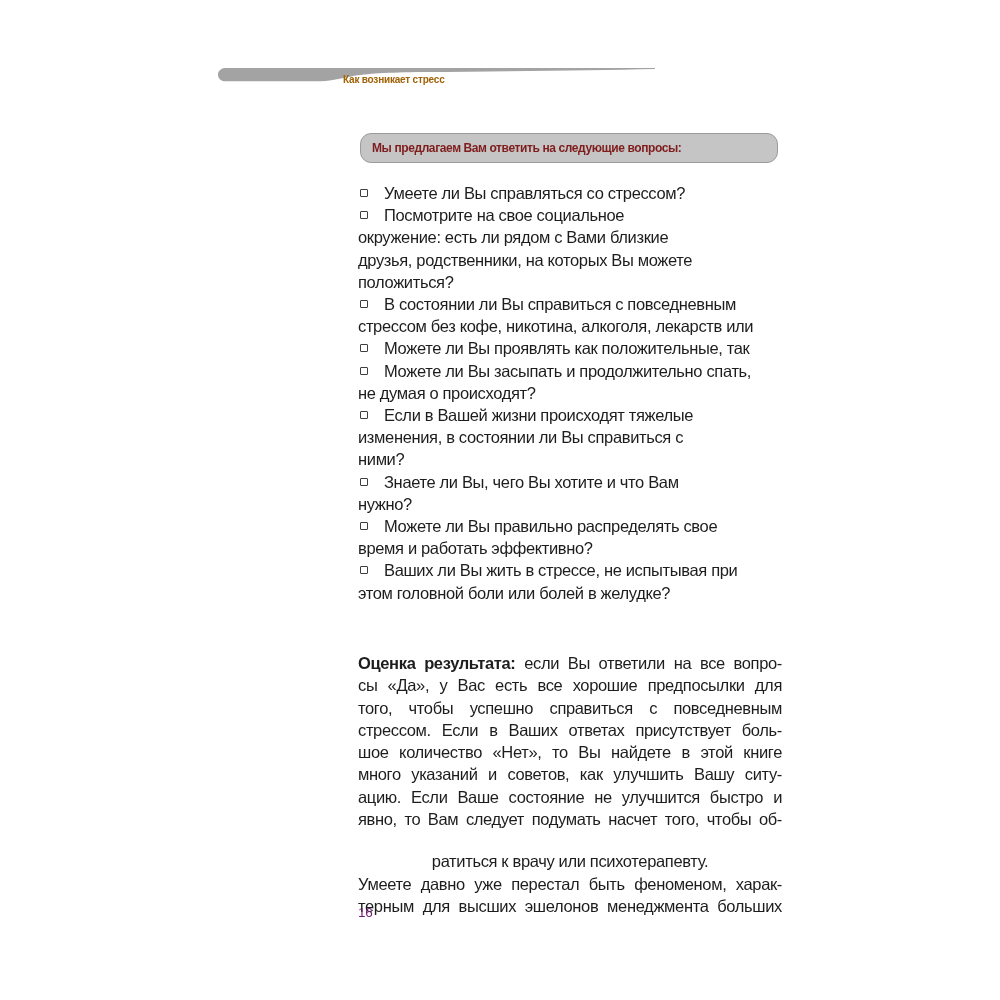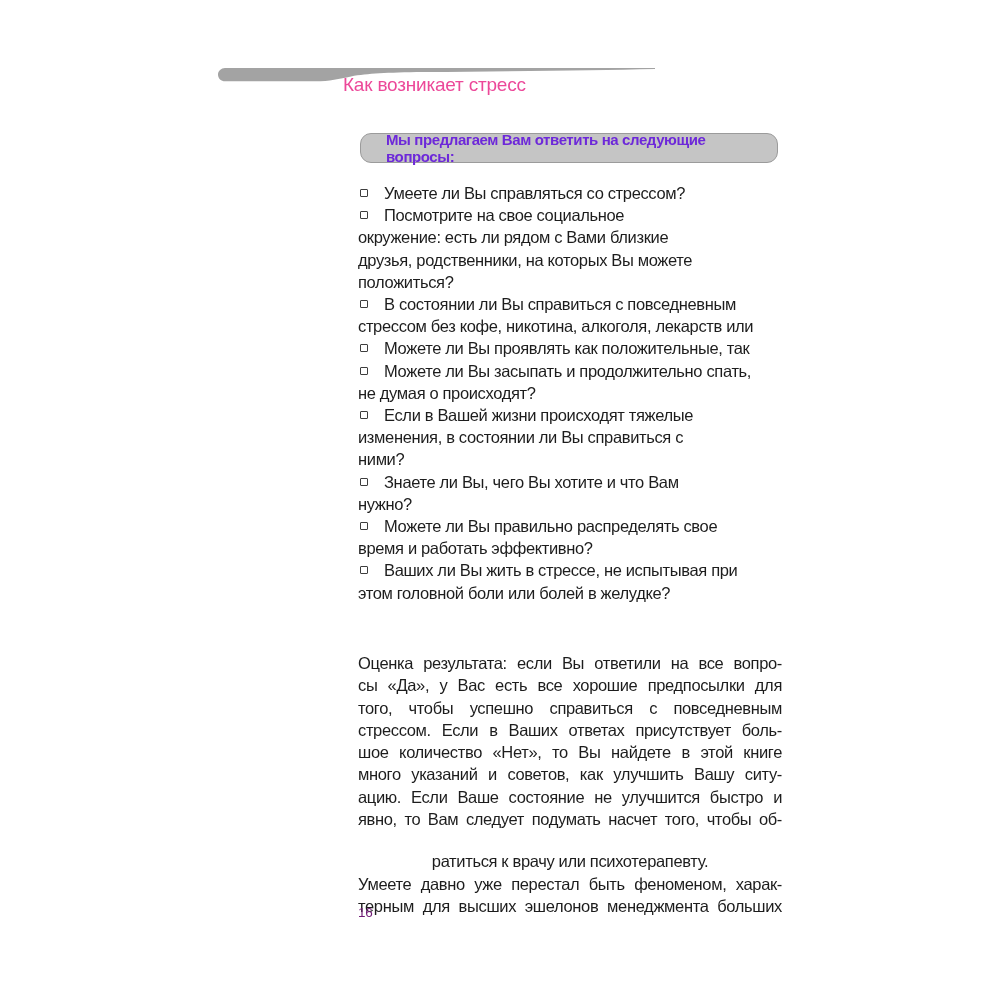--- a/index.html
+++ b/index.html
@@ -4,48 +4,48 @@
 <style>
   html,body{margin:0;padding:0;background:#ffffff;}
   .page{
     position:relative;width:1000px;height:1000px;background:#ffffff;
     font-family:"Liberation Sans",sans-serif;color:#1d1d1d;overflow:hidden;
   }
   
   .swoosh{position:absolute;left:218px;top:68px;width:440px;height:14px;}
   .rh-title{
     position:absolute;left:343px;top:74px;
-    font-size:19px;font-weight:400;letter-spacing:-0.2px;color:#ec4899;
+    font-size:10px;font-weight:700;letter-spacing:-0.2px;color:#a16207;
   }
   
   .banner{
     position:absolute;left:360px;top:133px;width:418px;height:30px;
     box-sizing:border-box;background:#c5c5c5;border:1px solid #9b9b9b;border-radius:11px;
-    display:flex;align-items:center;padding-left:25px;
-    font-size:15px;font-weight:700;letter-spacing:-0.4px;color:#6d28d9;
+    display:flex;align-items:center;padding-left:11px;
+    font-size:12px;font-weight:700;letter-spacing:-0.4px;color:#7f1d1d;
   }
   
   .qlist{
     position:absolute;left:358px;top:182px;width:424px;
     font-size:16.5px;line-height:22.2px;letter-spacing:-0.35px;
   }
   .q{margin:0;padding:0;}
   .ln{margin:0;padding:0;}
   .bullet{
     display:inline-block;width:6px;height:6px;border:1.5px solid #3e3e3e;
     border-radius:1px;margin:0 16px 0 2px;vertical-align:2px;background:#fff;
   }
   
   .paras{
     position:absolute;left:358px;top:652px;width:424px;
     font-size:16.5px;line-height:22.3px;letter-spacing:-0.35px;
   }
   .jl{text-align:justify;text-align-last:justify;}
   .ll{text-align:center;margin-top:20px;}
-  .lead{font-weight:400;}
+  .lead{font-weight:700;}
   
   .pagenum{
     position:absolute;left:358px;top:905px;
     font-size:13.5px;color:#701a75;letter-spacing:-0.2px;
   }
 </style>
 </head>
 <body>
 
 <div class="page">

